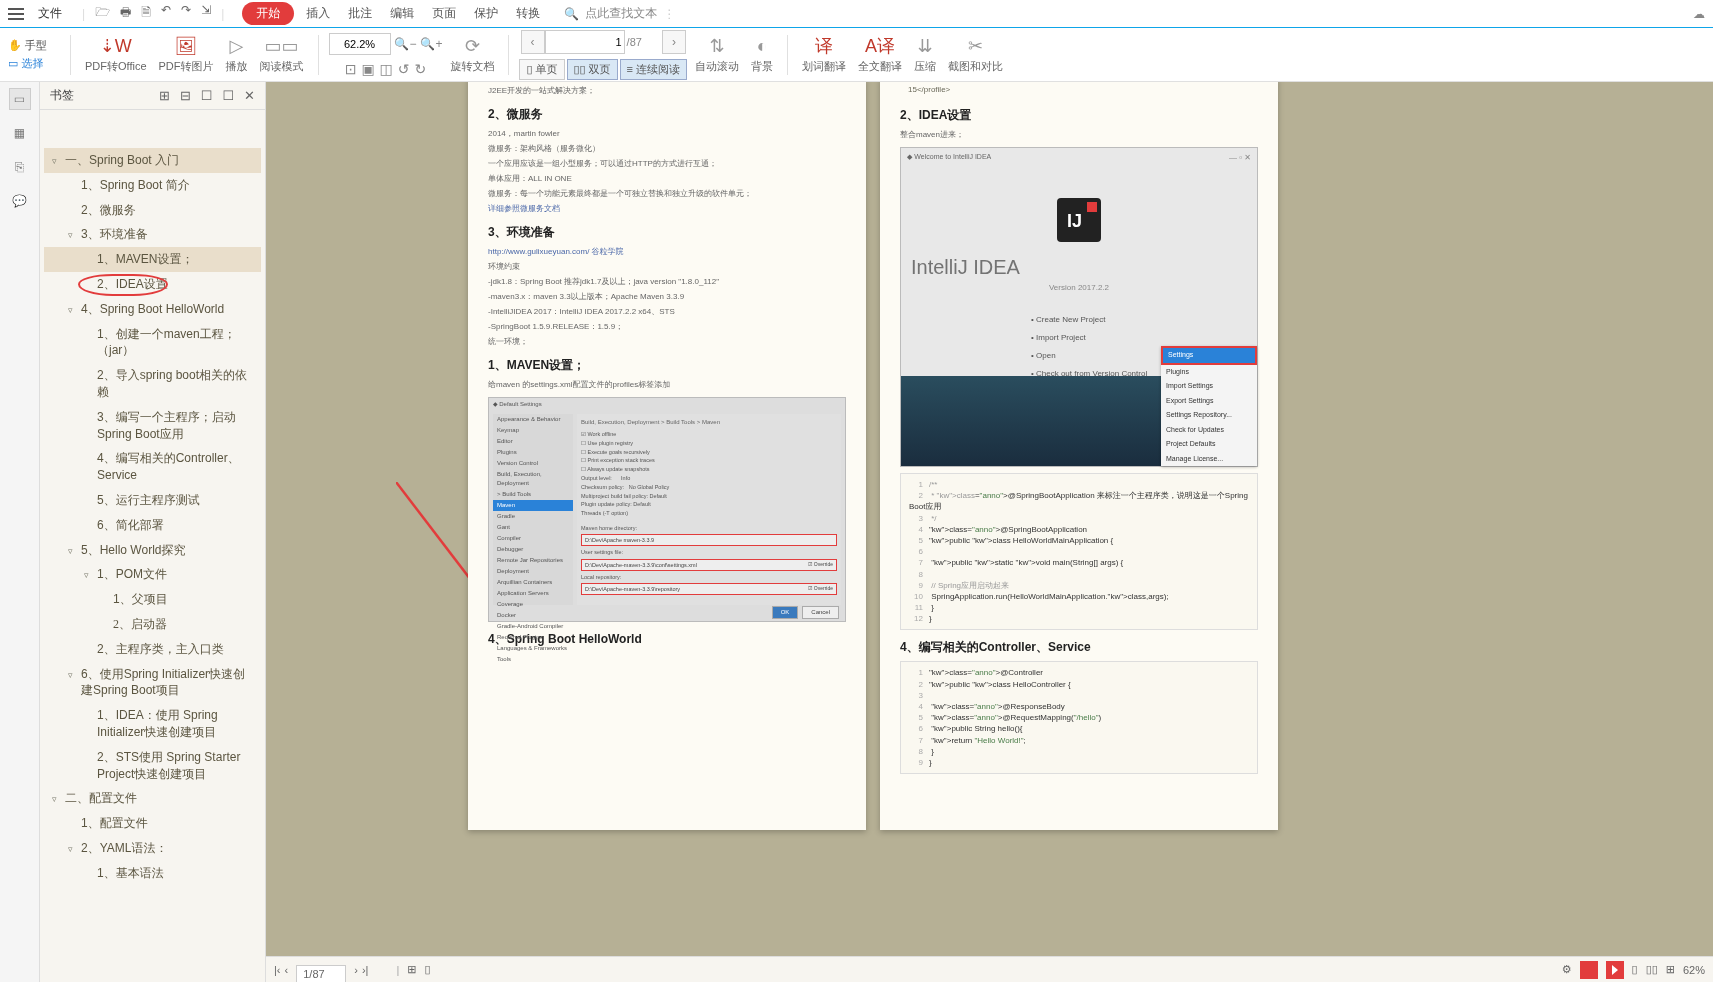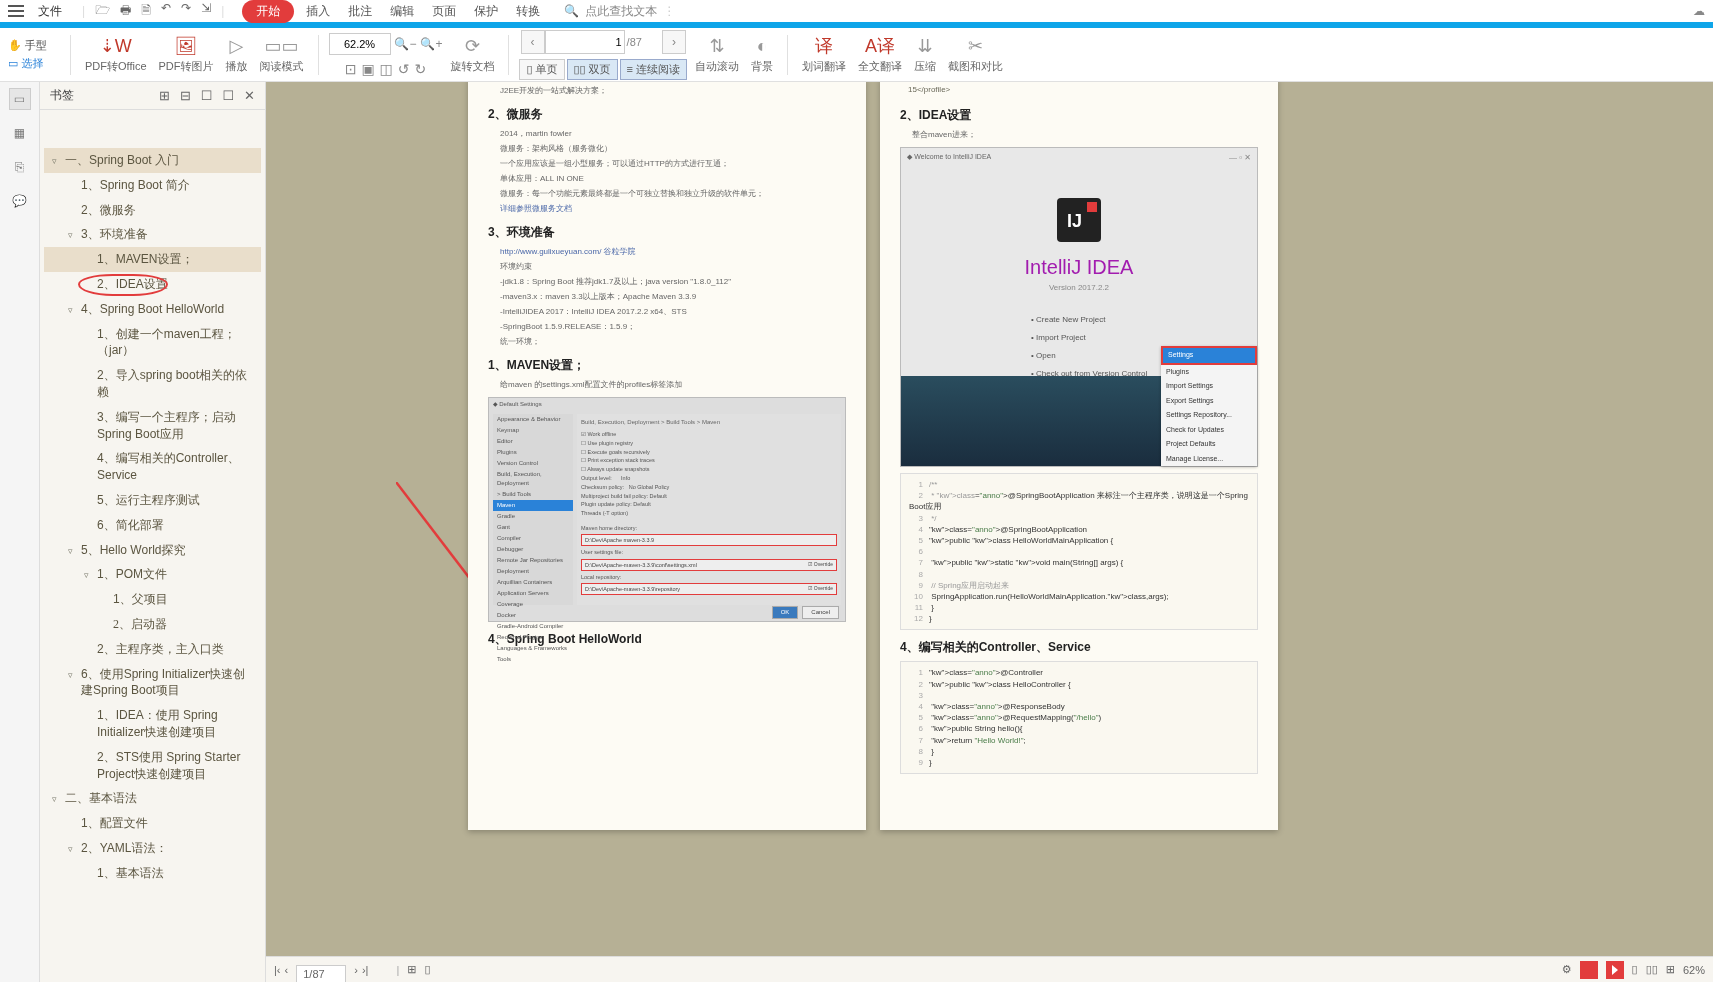--- a/index.html
+++ b/index.html
@@ -1,18 +1,18 @@
 <!DOCTYPE html>
 <html><head>
 <meta charset="utf-8">
 <style>
 * { margin: 0; padding: 0; box-sizing: border-box; font-family: "Microsoft YaHei", Arial, sans-serif; }
 body { width: 1713px; height: 1008px; background: #fff; overflow: hidden; font-size: 12px; }
 
-.top-bar { height: 28px; display: flex; align-items: center; padding: 0 8px; background: #fff; border-bottom: 6px solid #0ea5e9; gap: 4px; }
+.top-bar { height: 28px; display: flex; align-items: center; padding: 0 8px; background: #fff; border-bottom: 1px solid #0ea5e9; gap: 4px; }
 .ham-icon { width: 16px; height: 16px; display: inline-flex; flex-direction: column; justify-content: space-between; padding: 2px 0; }
 .ham-icon span { height: 2px; background: #555; }
 .file-label { margin: 0 10px; color: #333; }
 .top-icons { display: flex; gap: 10px; color: #666; }
 .divider { color: #ddd; margin: 0 6px; }
 .start-btn { background: #e23c3c; color: #fff; padding: 3px 14px; border-radius: 12px; font-size: 12px; margin: 0 8px; }
 .menu { display: flex; gap: 18px; color: #555; }
 .search-area { display: flex; align-items: center; gap: 6px; color: #888; margin-left: 20px; }
 .cloud-icon { margin-left: auto; color: #888; }
 
@@ -57,29 +57,29 @@
 .tree-item.highlighted { position: relative; }
 .tree-item.highlighted::after { content: ''; position: absolute; left: 34px; top: 2px; width: 86px; height: 18px; border: 2px solid #e23c3c; border-radius: 50%/60% 60% 70% 70%; pointer-events: none; }
 
 .doc-area { flex: 1; background: #b6b095; position: relative; overflow: hidden; }
 .page { position: absolute; background: #fdfbf4; box-shadow: 0 2px 6px rgba(0,0,0,0.25); }
 .page.p1 { left: 202px; top: -4px; width: 398px; height: 752px; }
 .page.p2 { left: 614px; top: -4px; width: 398px; height: 752px; }
 
 .doc-content { padding: 4px 20px; font-size: 9px; color: #444; line-height: 1.5; }
 .doc-content h3 { font-size: 12px; color: #222; margin: 8px 0 5px; font-weight: bold; }
-.doc-content .sm { font-size: 8px; color: #666; margin: 3px 12px; }
+.doc-content .sm { font-size: 8px; color: #666; margin: 3px 0; }
 .doc-content a { color: #4a67a8; }
 
 .screenshot-box { background: #dcdcdc; border: 1px solid #bbb; margin: 6px 0; position: relative; }
 .intellij-welcome { background: #e8e8e8; height: 320px; padding: 10px; position: relative; }
 .intellij-welcome .logo { width: 44px; height: 44px; background: #222; margin: 40px auto 10px; position: relative; border-radius: 4px; }
 .intellij-welcome .logo::before { content: 'IJ'; color: #fff; font-weight: bold; font-size: 18px; position: absolute; left: 10px; top: 10px; }
 .intellij-welcome .logo::after { content: ''; position: absolute; right: 4px; top: 4px; width: 10px; height: 10px; background: #e23c3c; }
-.intellij-welcome .brand { text-align: center; font-size: 20px; color: #a21caf; }
+.intellij-welcome .brand { font-size: 20px; color: #737373; }
 .intellij-welcome .ver { text-align: center; font-size: 8px; color: #888; margin-bottom: 20px; }
 .intellij-welcome .links { font-size: 8px; color: #555; padding-left: 120px; }
 .intellij-welcome .links div { margin: 6px 0; }
 .intellij-gradient { position: absolute; bottom: 0; left: 0; right: 0; height: 90px; background: linear-gradient(to bottom, #2a4d5e, #1a2d3e); }
 .popup-menu { position: absolute; bottom: 0; right: 0; width: 96px; background: #f4f4f4; font-size: 7px; color: #333; box-shadow: 0 1px 3px rgba(0,0,0,0.3); }
 .popup-menu div { padding: 2px 5px; }
 .popup-menu .hl { background: #2a82d8; color: #fff; border: 2px solid #e23c3c; }
 
 .settings-shot { height: 225px; background: #ddd; padding: 4px; font-size: 6px; position: relative; }
 .settings-shot .side { position: absolute; left: 4px; top: 16px; bottom: 16px; width: 80px; background: #d8d8d8; }
@@ -324,21 +324,21 @@
         <div class="tree-item l2">
           <span class="arrow"></span>
           <span style="flex: 1 1 0%;">1、IDEA：使用 Spring Initializer快速创建项目</span>
         </div>
         <div class="tree-item l2">
           <span class="arrow"></span>
           <span style="flex: 1 1 0%;">2、STS使用 Spring Starter Project快速创建项目</span>
         </div>
         <div class="tree-item l0">
           <span class="arrow">▿</span>
-          <span style="flex: 1 1 0%;">二、基本语法</span>
+          <span style="flex: 1 1 0%;">二、配置文件</span>
         </div>
         <div class="tree-item l1">
           <span class="arrow"></span>
           <span style="flex: 1 1 0%;">1、配置文件</span>
         </div>
         <div class="tree-item l1">
           <span class="arrow">▿</span>
           <span style="flex: 1 1 0%;">2、YAML语法：</span>
         </div>
         <div class="tree-item l2">

